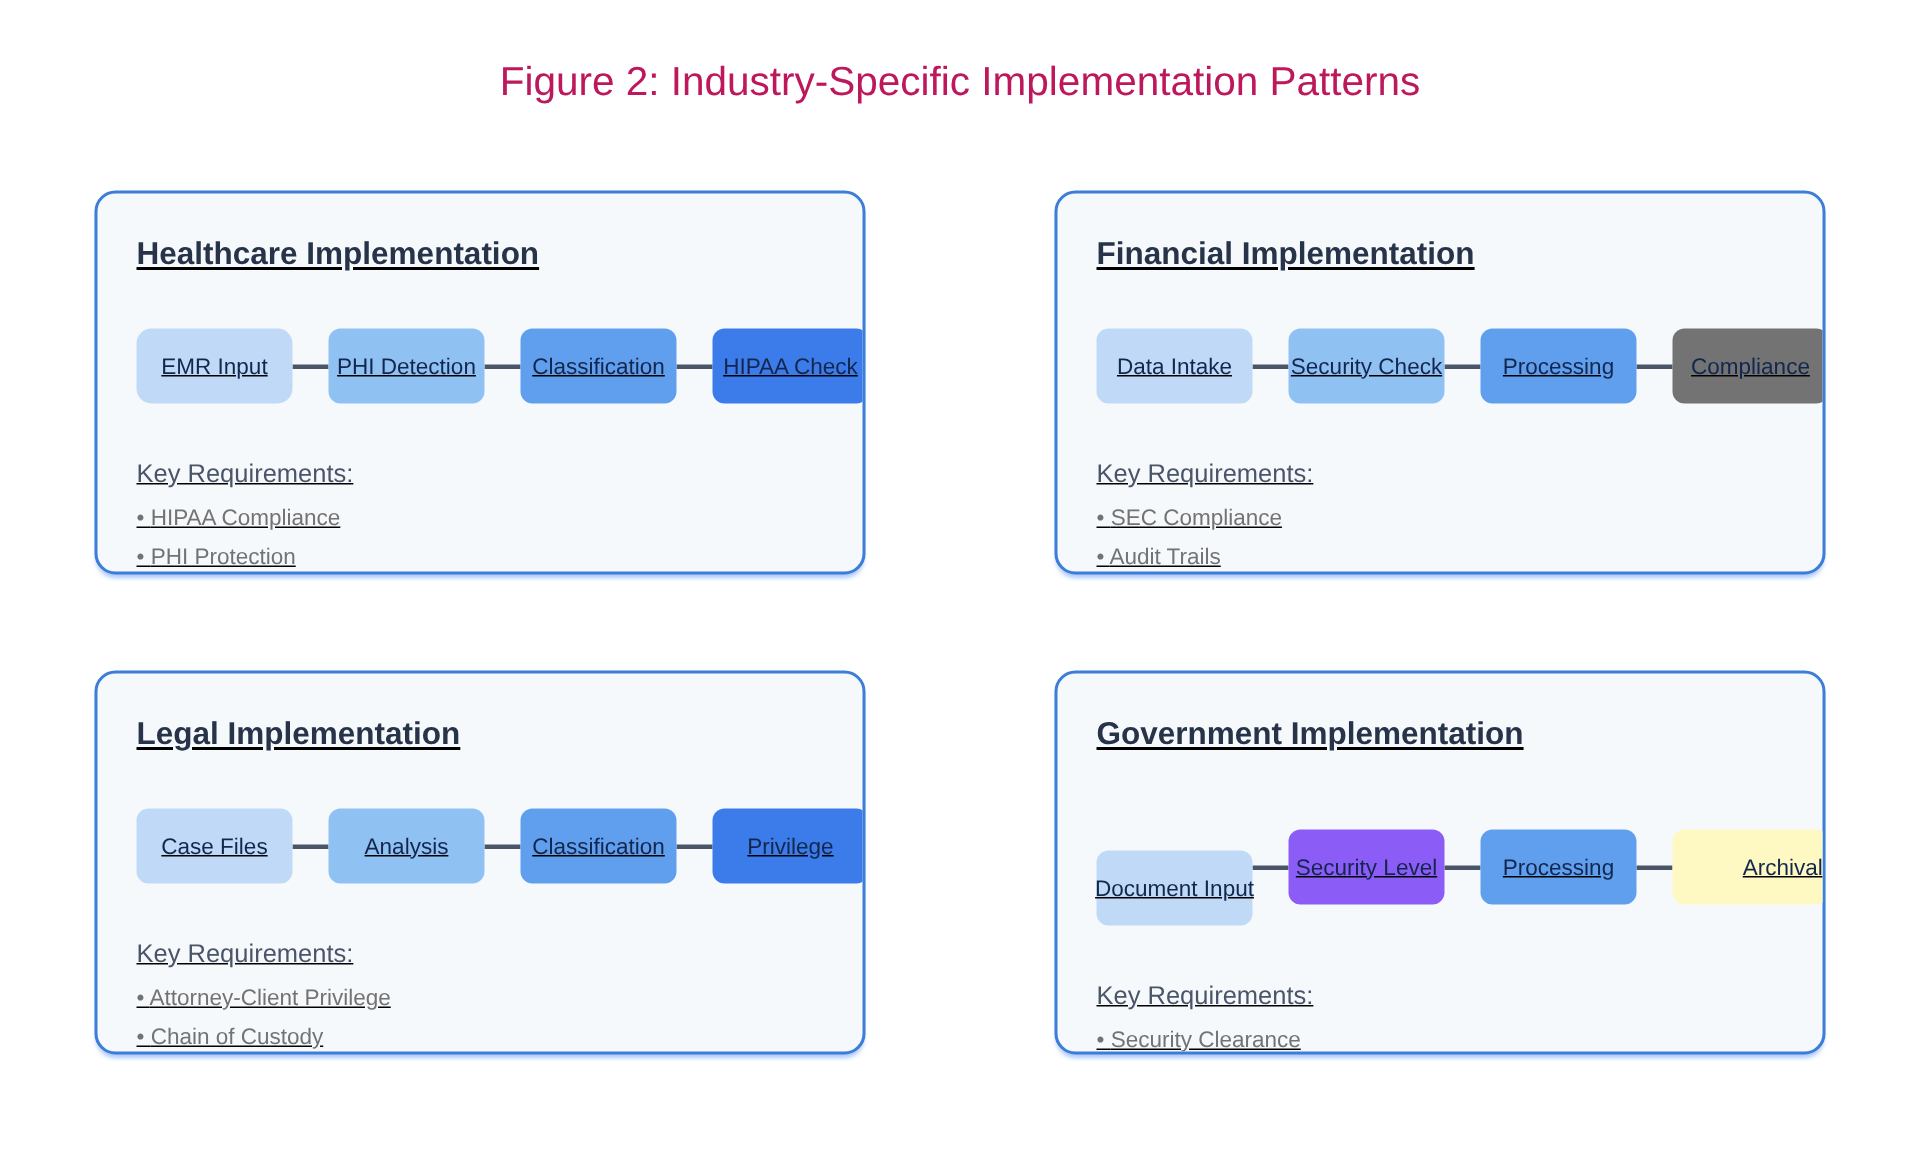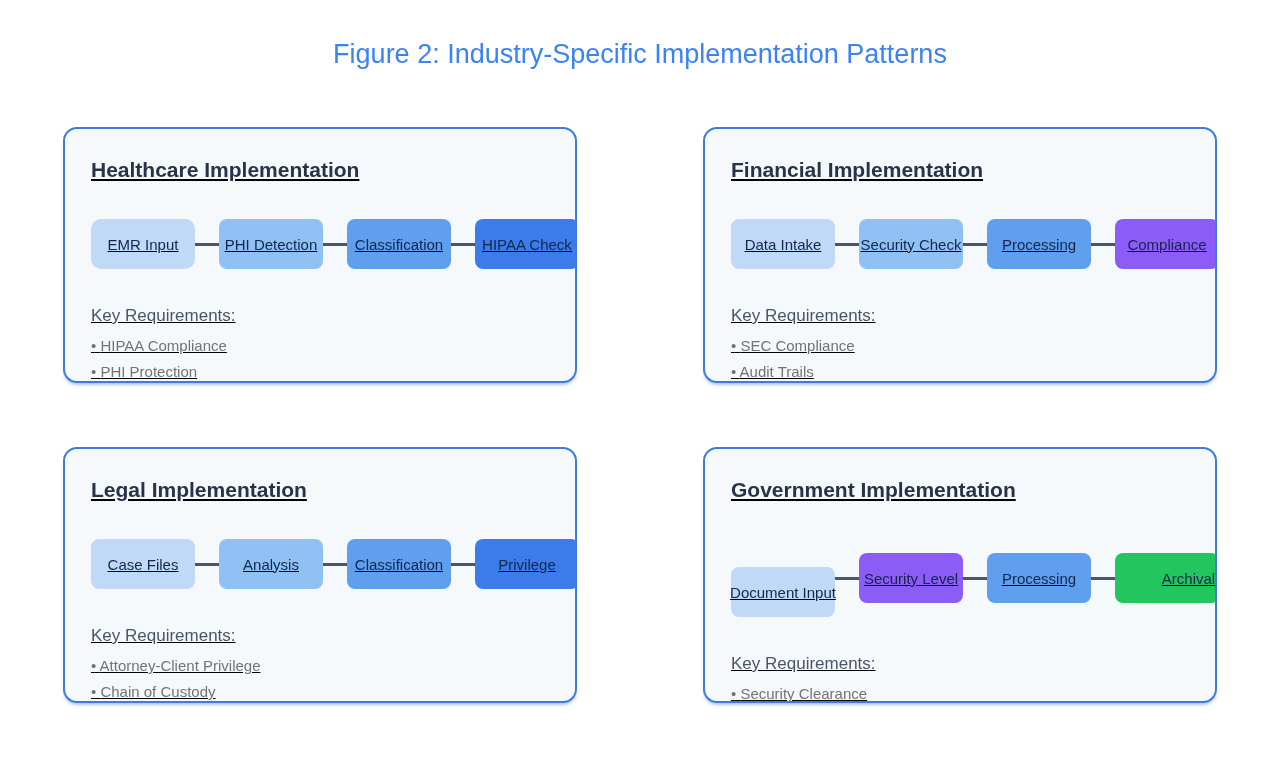--- a/index.html
+++ b/index.html
@@ -11,21 +11,21 @@
     background: #FFFFFF;
     font-family: "Liberation Sans", sans-serif;
     overflow: hidden;
   }
   .figure-title {
     margin: 38px 0 0 0;
     text-align: center;
     font-size: 27px;
     line-height: 32px;
     font-weight: 400;
-    color: #3b82f6;
+    color: #be185d;
   }
   .grid {
     width: 1154px;
     margin: 57px auto 0 auto;
     display: grid;
     grid-template-columns: 514px 514px;
     column-gap: 126px;
     row-gap: 64px;
   }
   .panel {
@@ -114,21 +114,21 @@
 
   <section class="panel">
     <h2 class="panel-title">Financial Implementation</h2>
     <div class="flow">
       <div class="node" style="background-color: rgb(191, 217, 247);">Data Intake</div>
       <div class="connector" style="background-color: rgb(74, 85, 104);"></div>
       <div class="node" style="background-color: rgb(144, 193, 243);">Security Check</div>
       <div class="connector" style="background-color: rgb(74, 85, 104);"></div>
       <div class="node" style="background-color: rgb(95, 159, 238);">Processing</div>
       <div class="connector" style="background-color: rgb(74, 85, 104);"></div>
-      <div class="node" style="background-color: #8b5cf6;">Compliance</div>
+      <div class="node" style="background-color: #737373;">Compliance</div>
     </div>
     <div class="keyreq">
       <div class="keyreq-label">Key Requirements:</div>
       <div class="keyreq-list">
         <div class="requirement">SEC Compliance</div>
         <div class="requirement">Audit Trails</div>
       </div>
     </div>
   </section>
 
@@ -154,21 +154,21 @@
 
   <section class="panel">
     <h2 class="panel-title">Government Implementation</h2>
     <div class="flow">
       <div class="node" style="background-color: rgb(191, 217, 247); margin-top: 28px;">Document Input</div>
       <div class="connector" style="background-color: rgb(74, 85, 104);"></div>
       <div class="node" style="background-color: #8b5cf6;">Security Level</div>
       <div class="connector" style="background-color: rgb(74, 85, 104);"></div>
       <div class="node" style="background-color: rgb(95, 159, 238);">Processing</div>
       <div class="connector" style="background-color: rgb(74, 85, 104);"></div>
-      <div class="node" style="background-color: #22c55e; padding-left: 43px;">Archival</div>
+      <div class="node" style="background-color: #fef9c3; padding-left: 43px;">Archival</div>
     </div>
     <div class="keyreq">
       <div class="keyreq-label">Key Requirements:</div>
       <div class="keyreq-list">
         <div class="requirement">Security Clearance</div>
         <div class="requirement">Public Records Laws</div>
       </div>
     </div>
   </section>
 

